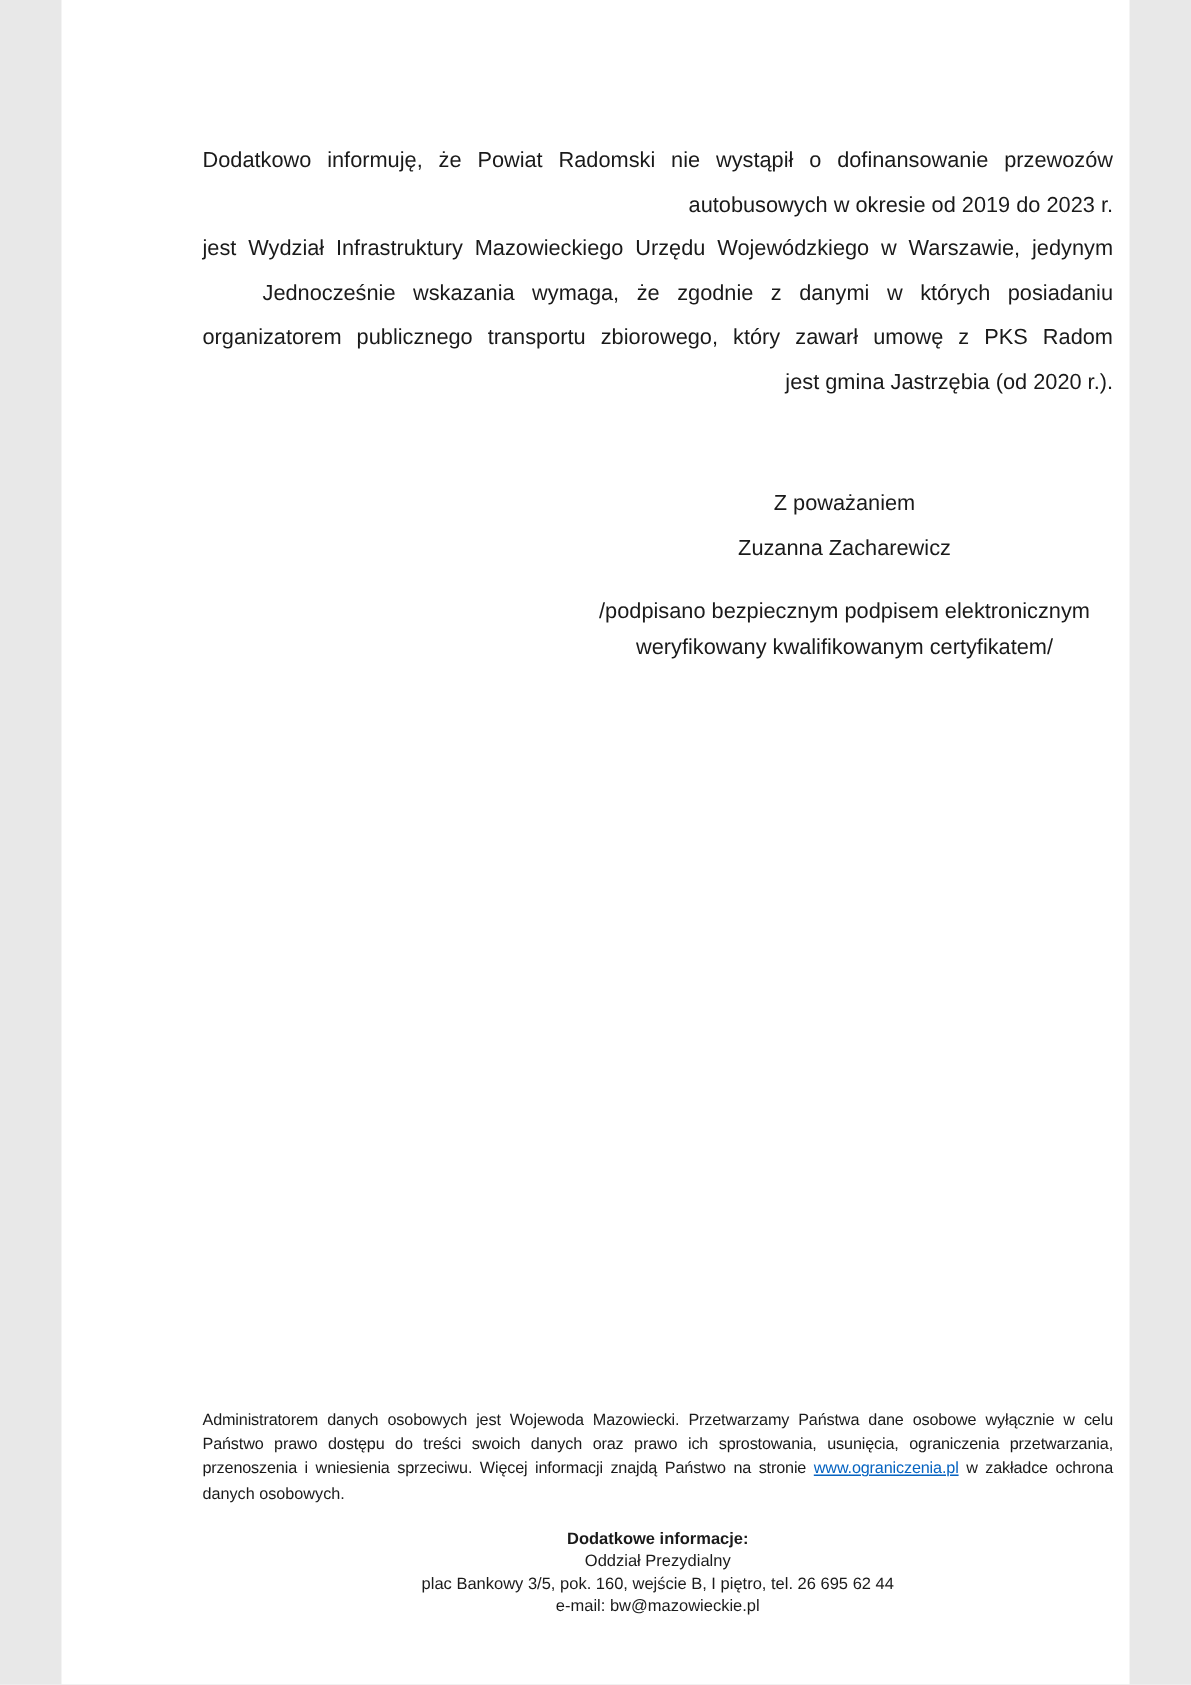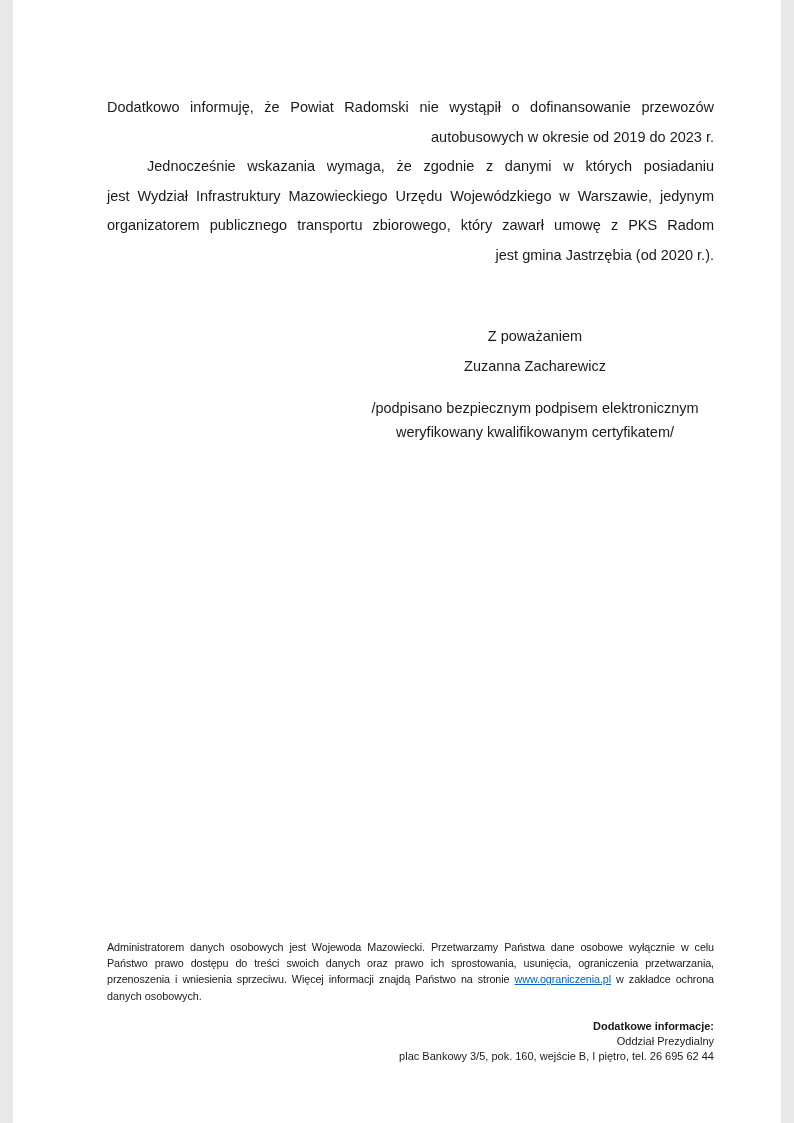--- a/index.html
+++ b/index.html
@@ -2,21 +2,21 @@
 <html><head>
 <meta charset="utf-8">
 <style>
   html, body {
     margin: 0;
     padding: 0;
     background: #e8e8e8;
   }
   .page {
     position: relative;
-    width: 768px;
+    width: 712px;
     height: 1123px;
     margin: 0 auto;
     background: #ffffff;
     overflow: hidden;
     font-family: "Liberation Sans", sans-serif;
     color: #1a1a1a;
   }
   .letter-body {
     position: absolute;
     left: 94px;
@@ -64,41 +64,41 @@
   .footer-link {
     color: #0563C1;
     text-decoration: underline;
     cursor: pointer;
   }
   .footer-contact {
     position: absolute;
     left: 94px;
     top: 1019px;
     width: 607px;
-    text-align: right;
+    text-align: center;
     font-size: 11px;
     line-height: 15px;
   }
   .contact-heading {
     font-weight: bold;
   }
 </style>
 </head>
 <body>
 
 <div class="page">
 
   <div class="letter-body">
     <div>
       <div class="jline">Dodatkowo informuję, że Powiat Radomski nie wystąpił o dofinansowanie przewozów</div>
       <div class="lastline">autobusowych w okresie od 2019 do 2023 r.</div>
     </div>
     <div>
+      <div class="jline">jest Wydział Infrastruktury Mazowieckiego Urzędu Wojewódzkiego w Warszawie, jedynym</div>
       <div class="jline indent">Jednocześnie wskazania wymaga, że zgodnie z danymi w których posiadaniu</div>
-      <div class="jline">jest Wydział Infrastruktury Mazowieckiego Urzędu Wojewódzkiego w Warszawie, jedynym</div>
       <div class="jline">organizatorem publicznego transportu zbiorowego, który zawarł umowę z PKS Radom</div>
       <div class="lastline">jest gmina Jastrzębia (od 2020 r.).</div>
     </div>
   </div>
 
   <div class="signature">
     <div>Z poważaniem</div>
     <div>Zuzanna Zacharewicz</div>
     <div class="esign">
       <div>/podpisano bezpiecznym podpisem elektronicznym</div>
@@ -114,15 +114,16 @@
       <a class="footer-link">www.ograniczenia.pl</a>
       <span>w zakładce ochrona</span>
     </div>
     <div>danych osobowych.</div>
   </div>
 
   <div class="footer-contact">
     <div class="contact-heading">Dodatkowe informacje:</div>
     <div>Oddział Prezydialny</div>
     <div>plac Bankowy 3/5, pok. 160, wejście B, I piętro, tel. 26 695 62 44</div>
+    <div>e-mail: bw@mazowieckie.pl</div>
   </div>
 
 </div>
 
 </body></html>

